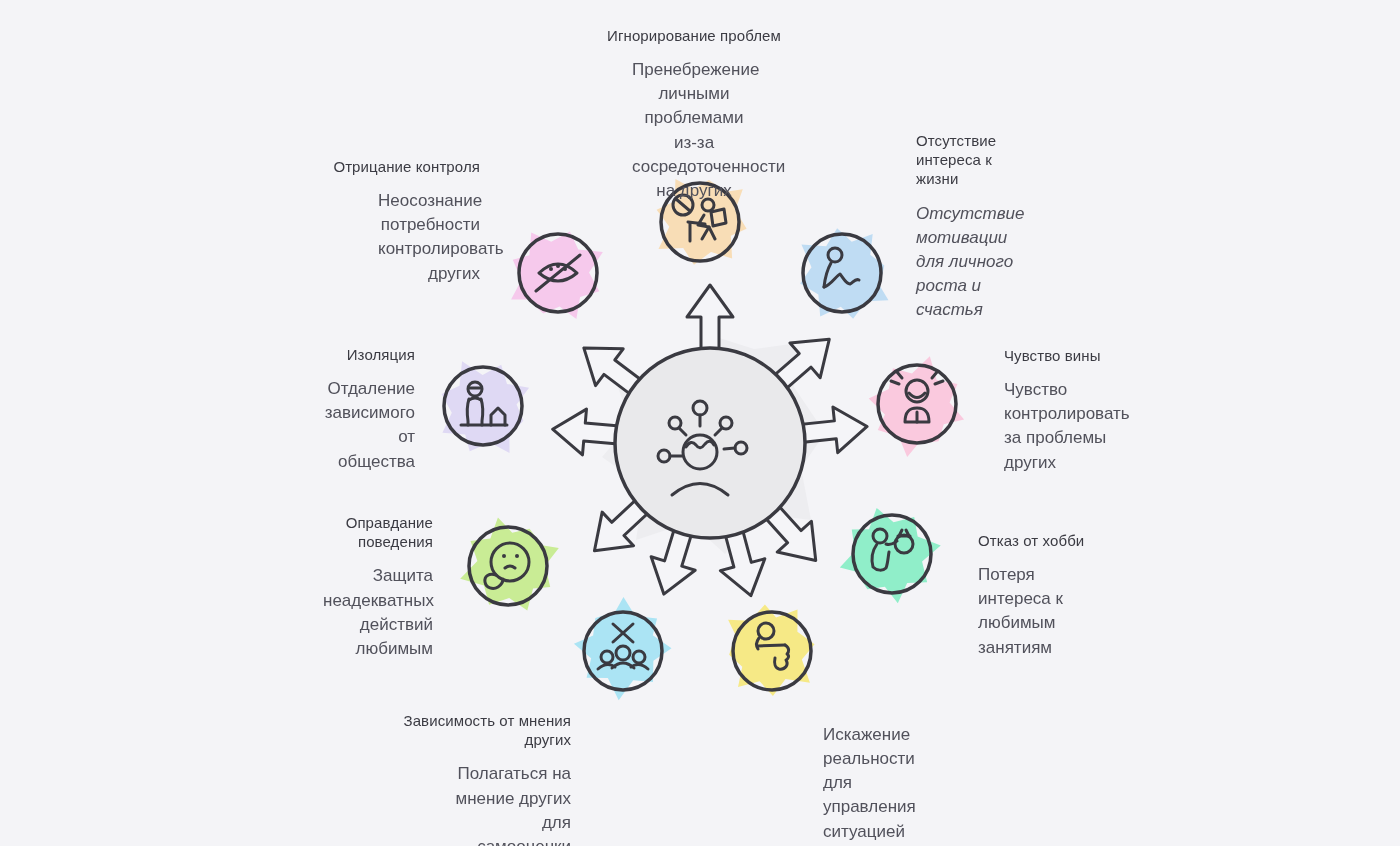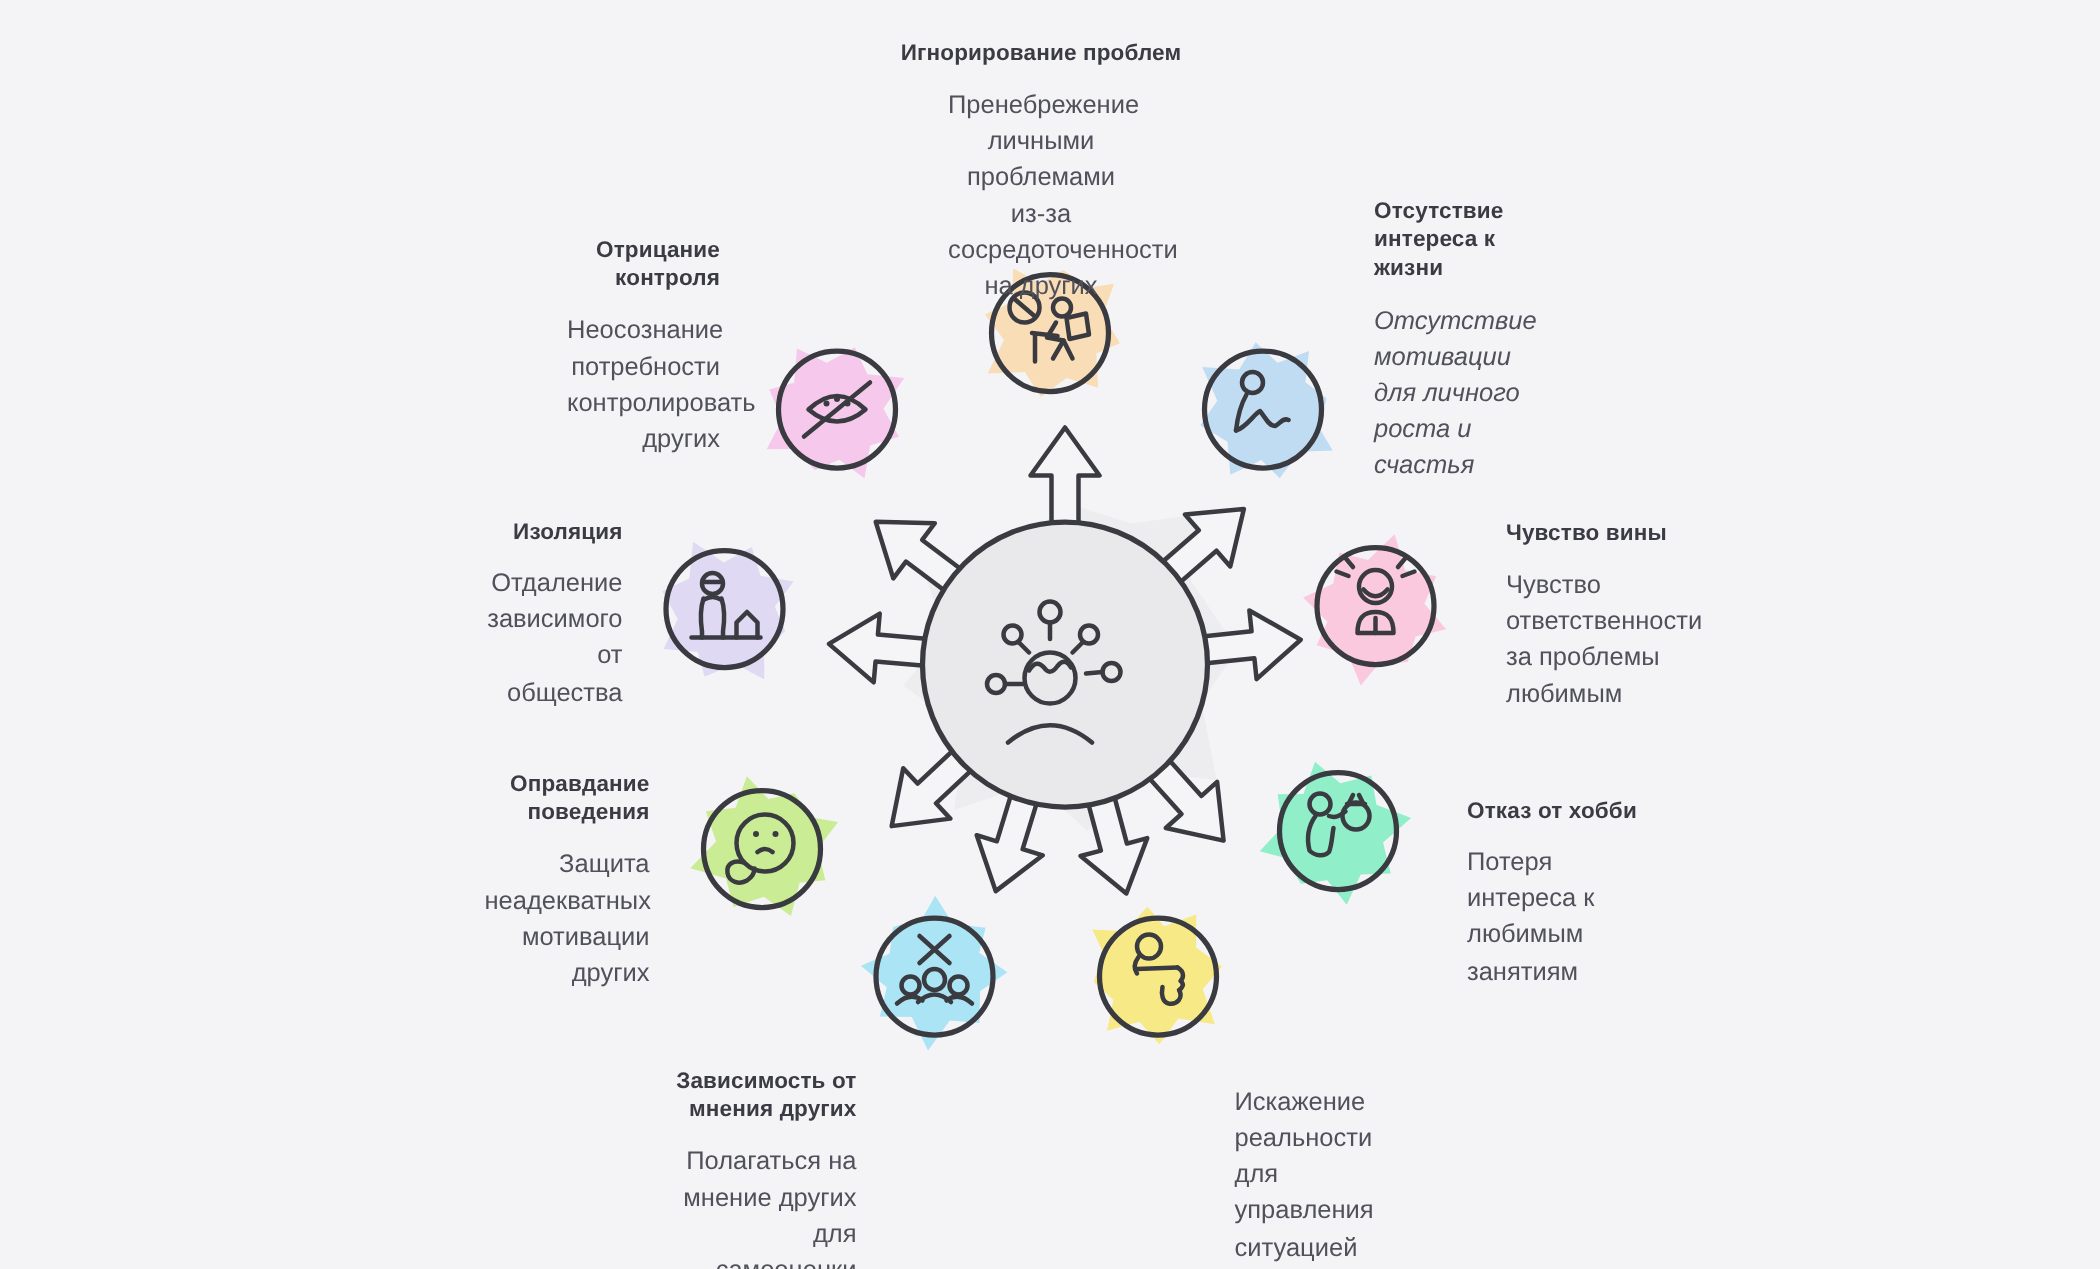--- a/index.html
+++ b/index.html
@@ -4,21 +4,21 @@
 <style>
   html,body{margin:0;padding:0;background:#F4F4F7;}
   .canvas{
     position:relative;width:1400px;height:846px;overflow:hidden;
     background:#F4F4F7;
     font-family:"Liberation Sans","DejaVu Sans",sans-serif;
     color:#3B3B43;
   }
   .txt{position:absolute;}
   .txt .title{
-    margin:0;font-size:15px;font-weight:bold;line-height:1.28;
+    margin:0;font-size:15px;font-weight:normal;line-height:1.28;
     color:#3B3B43;letter-spacing:.1px;
   }
   .txt .desc{
     margin:13px 0 0 0;font-size:17px;line-height:1.42;color:#51515B;
   }
   .t-center{text-align:center;}
   .t-left{text-align:left;}
   .t-right{text-align:right;}
   .badge{position:absolute;width:110px;height:110px;}
   .badge svg{display:block;width:110px;height:110px;}
@@ -242,40 +242,40 @@
     <p class="desc">Пренебрежение личными проблемами из-за сосредоточенности на других</p>
   </div>
 
   <div class="txt t-left p-nointerest">
     <h3 class="title">Отсутствие интереса к жизни</h3>
     <p class="desc">Отсутствие мотивации для личного роста и счастья</p>
   </div>
 
   <div class="txt t-left p-guilt">
     <h3 class="title">Чувство вины</h3>
-    <p class="desc">Чувство ответственности за проблемы любимым</p>
+    <p class="desc">Чувство контролировать за проблемы других</p>
   </div>
 
   <div class="txt t-left p-hobby">
     <h3 class="title">Отказ от хобби</h3>
     <p class="desc">Потеря интереса к любимым занятиям</p>
   </div>
 
   <div class="txt t-left p-minimize">
     <p class="desc">Искажение реальности для управления ситуацией</p>
   </div>
 
   <div class="txt t-right p-depend">
     <h3 class="title">Зависимость от мнения других</h3>
     <p class="desc">Полагаться на мнение других для самооценки</p>
   </div>
 
   <div class="txt t-right p-justify">
     <h3 class="title">Оправдание поведения</h3>
-    <p class="desc">Защита неадекватных мотивации других</p>
+    <p class="desc">Защита неадекватных действий любимым</p>
   </div>
 
   <div class="txt t-right p-isolation">
     <h3 class="title">Изоляция</h3>
     <p class="desc">Отдаление зависимого от общества</p>
   </div>
 
   <div class="txt t-right p-deny">
     <h3 class="title">Отрицание контроля</h3>
     <p class="desc">Неосознание потребности контролировать других</p>

